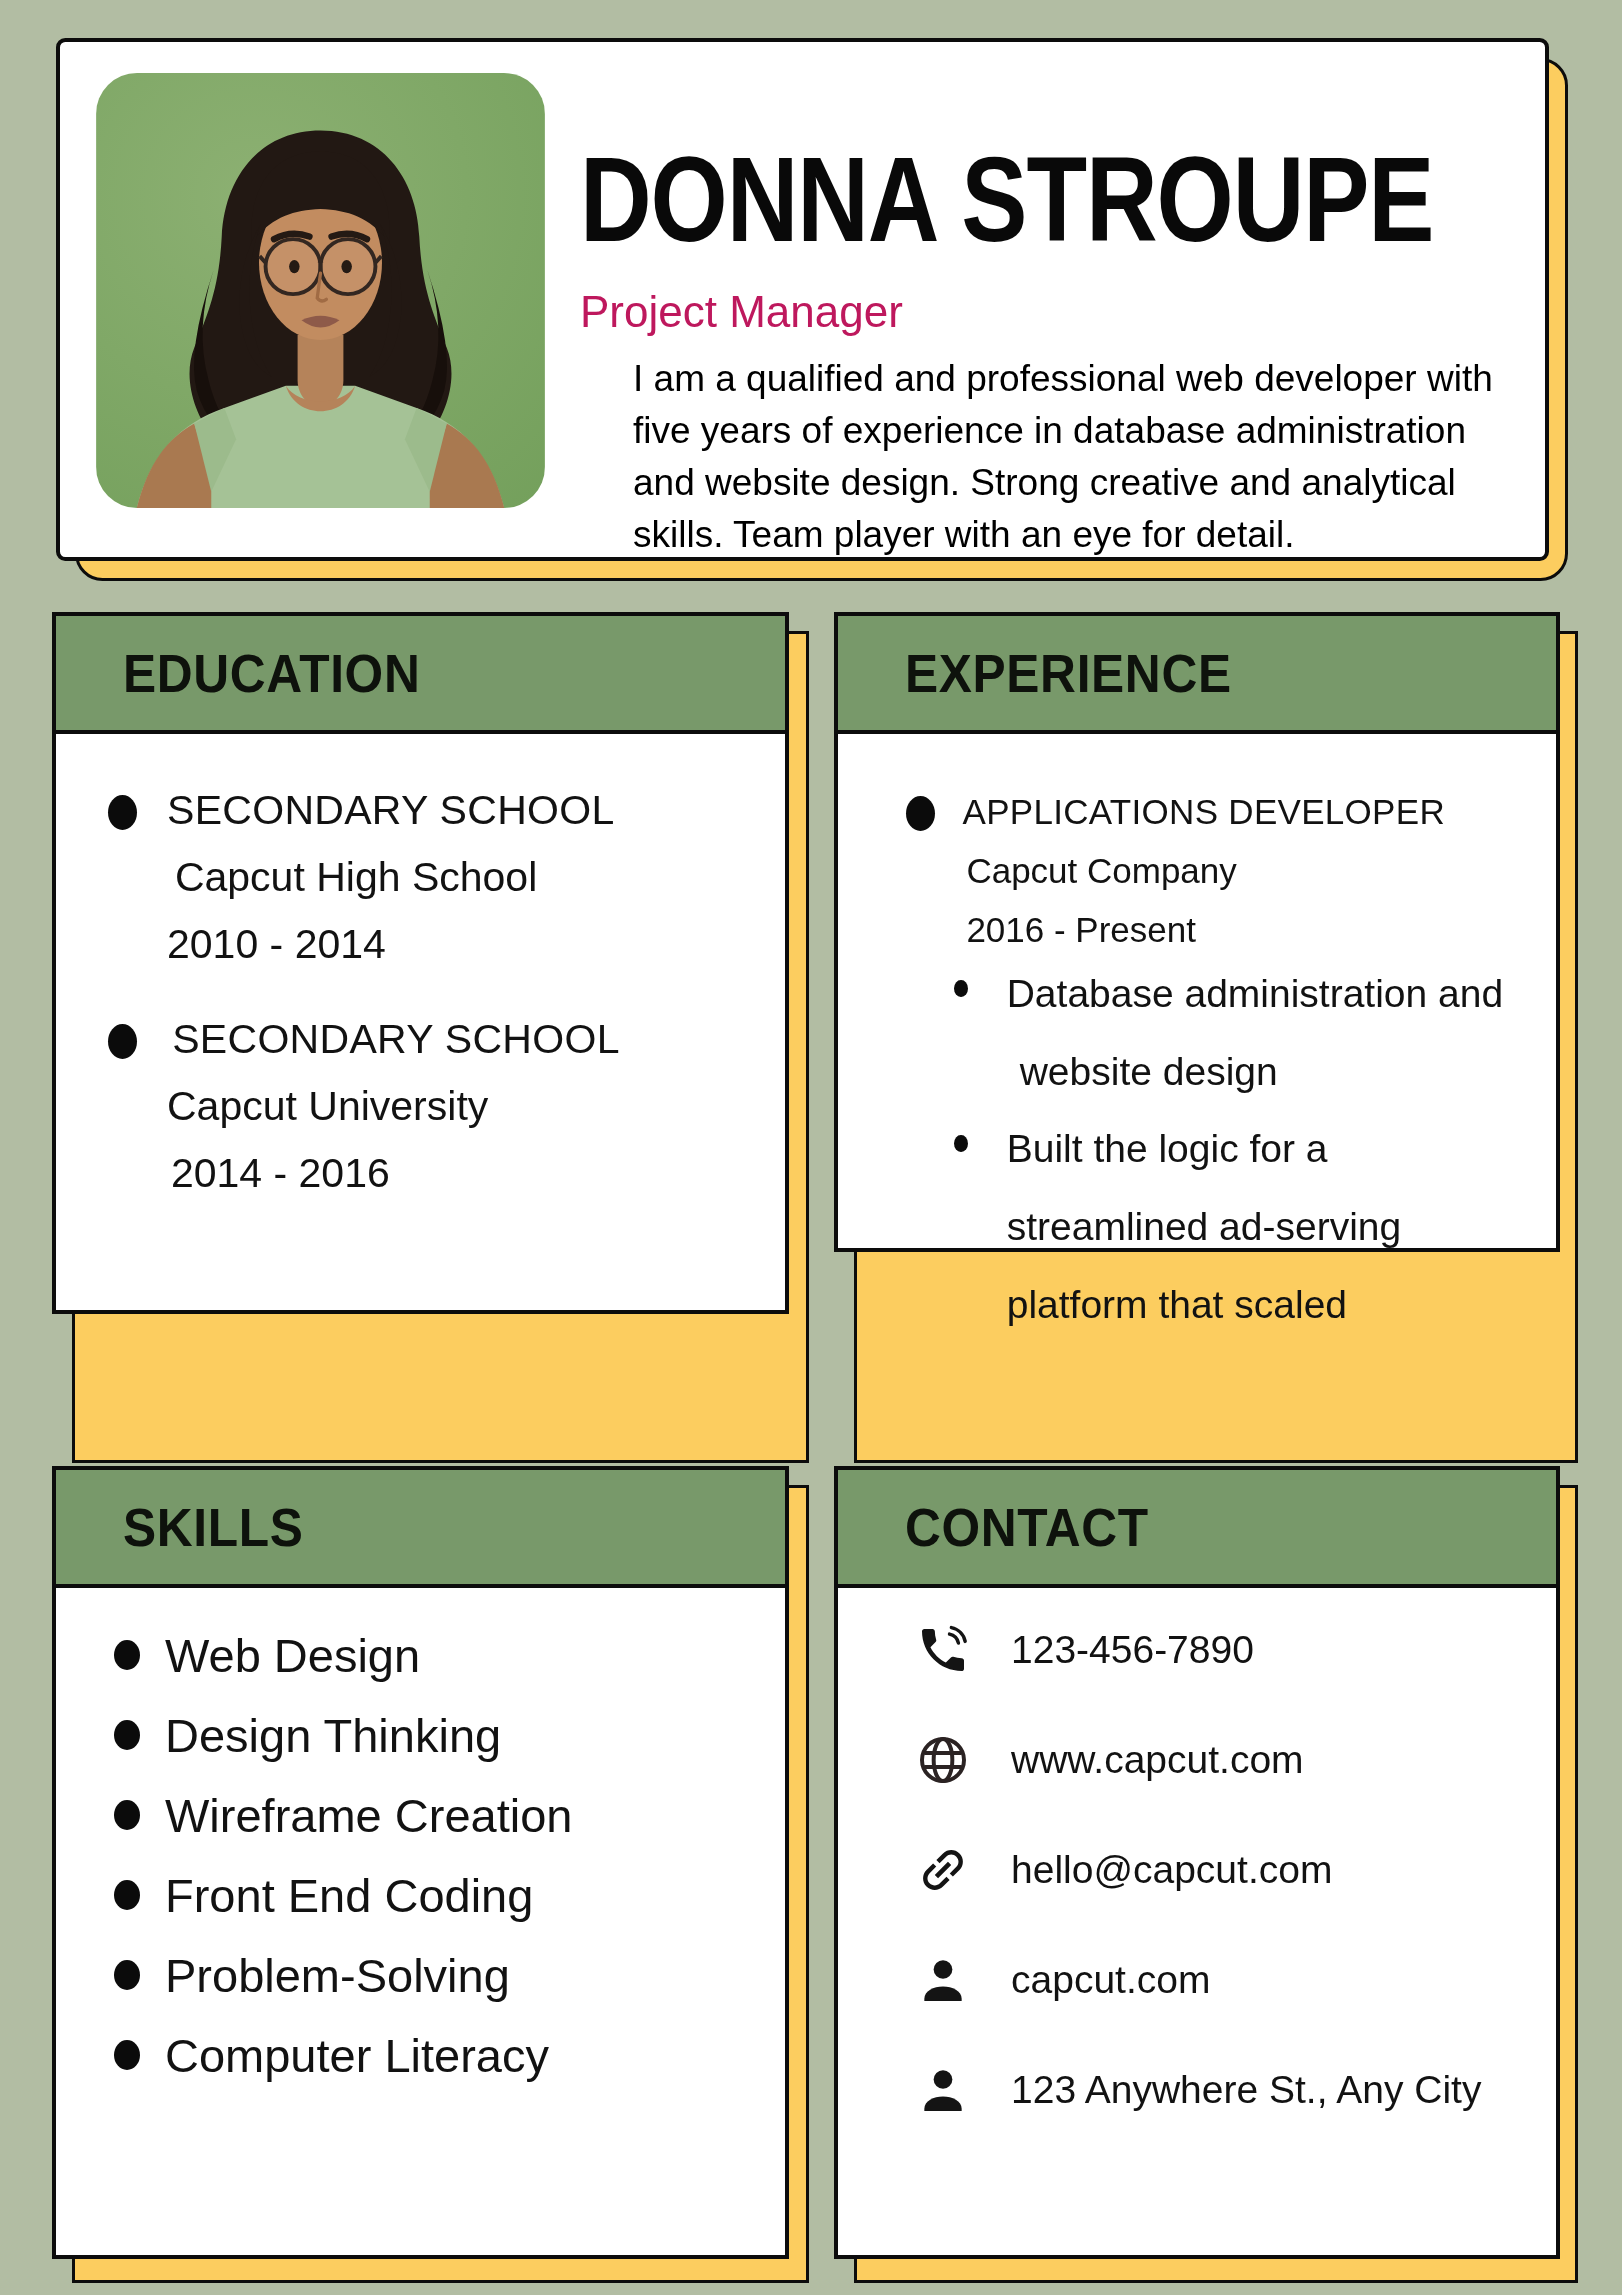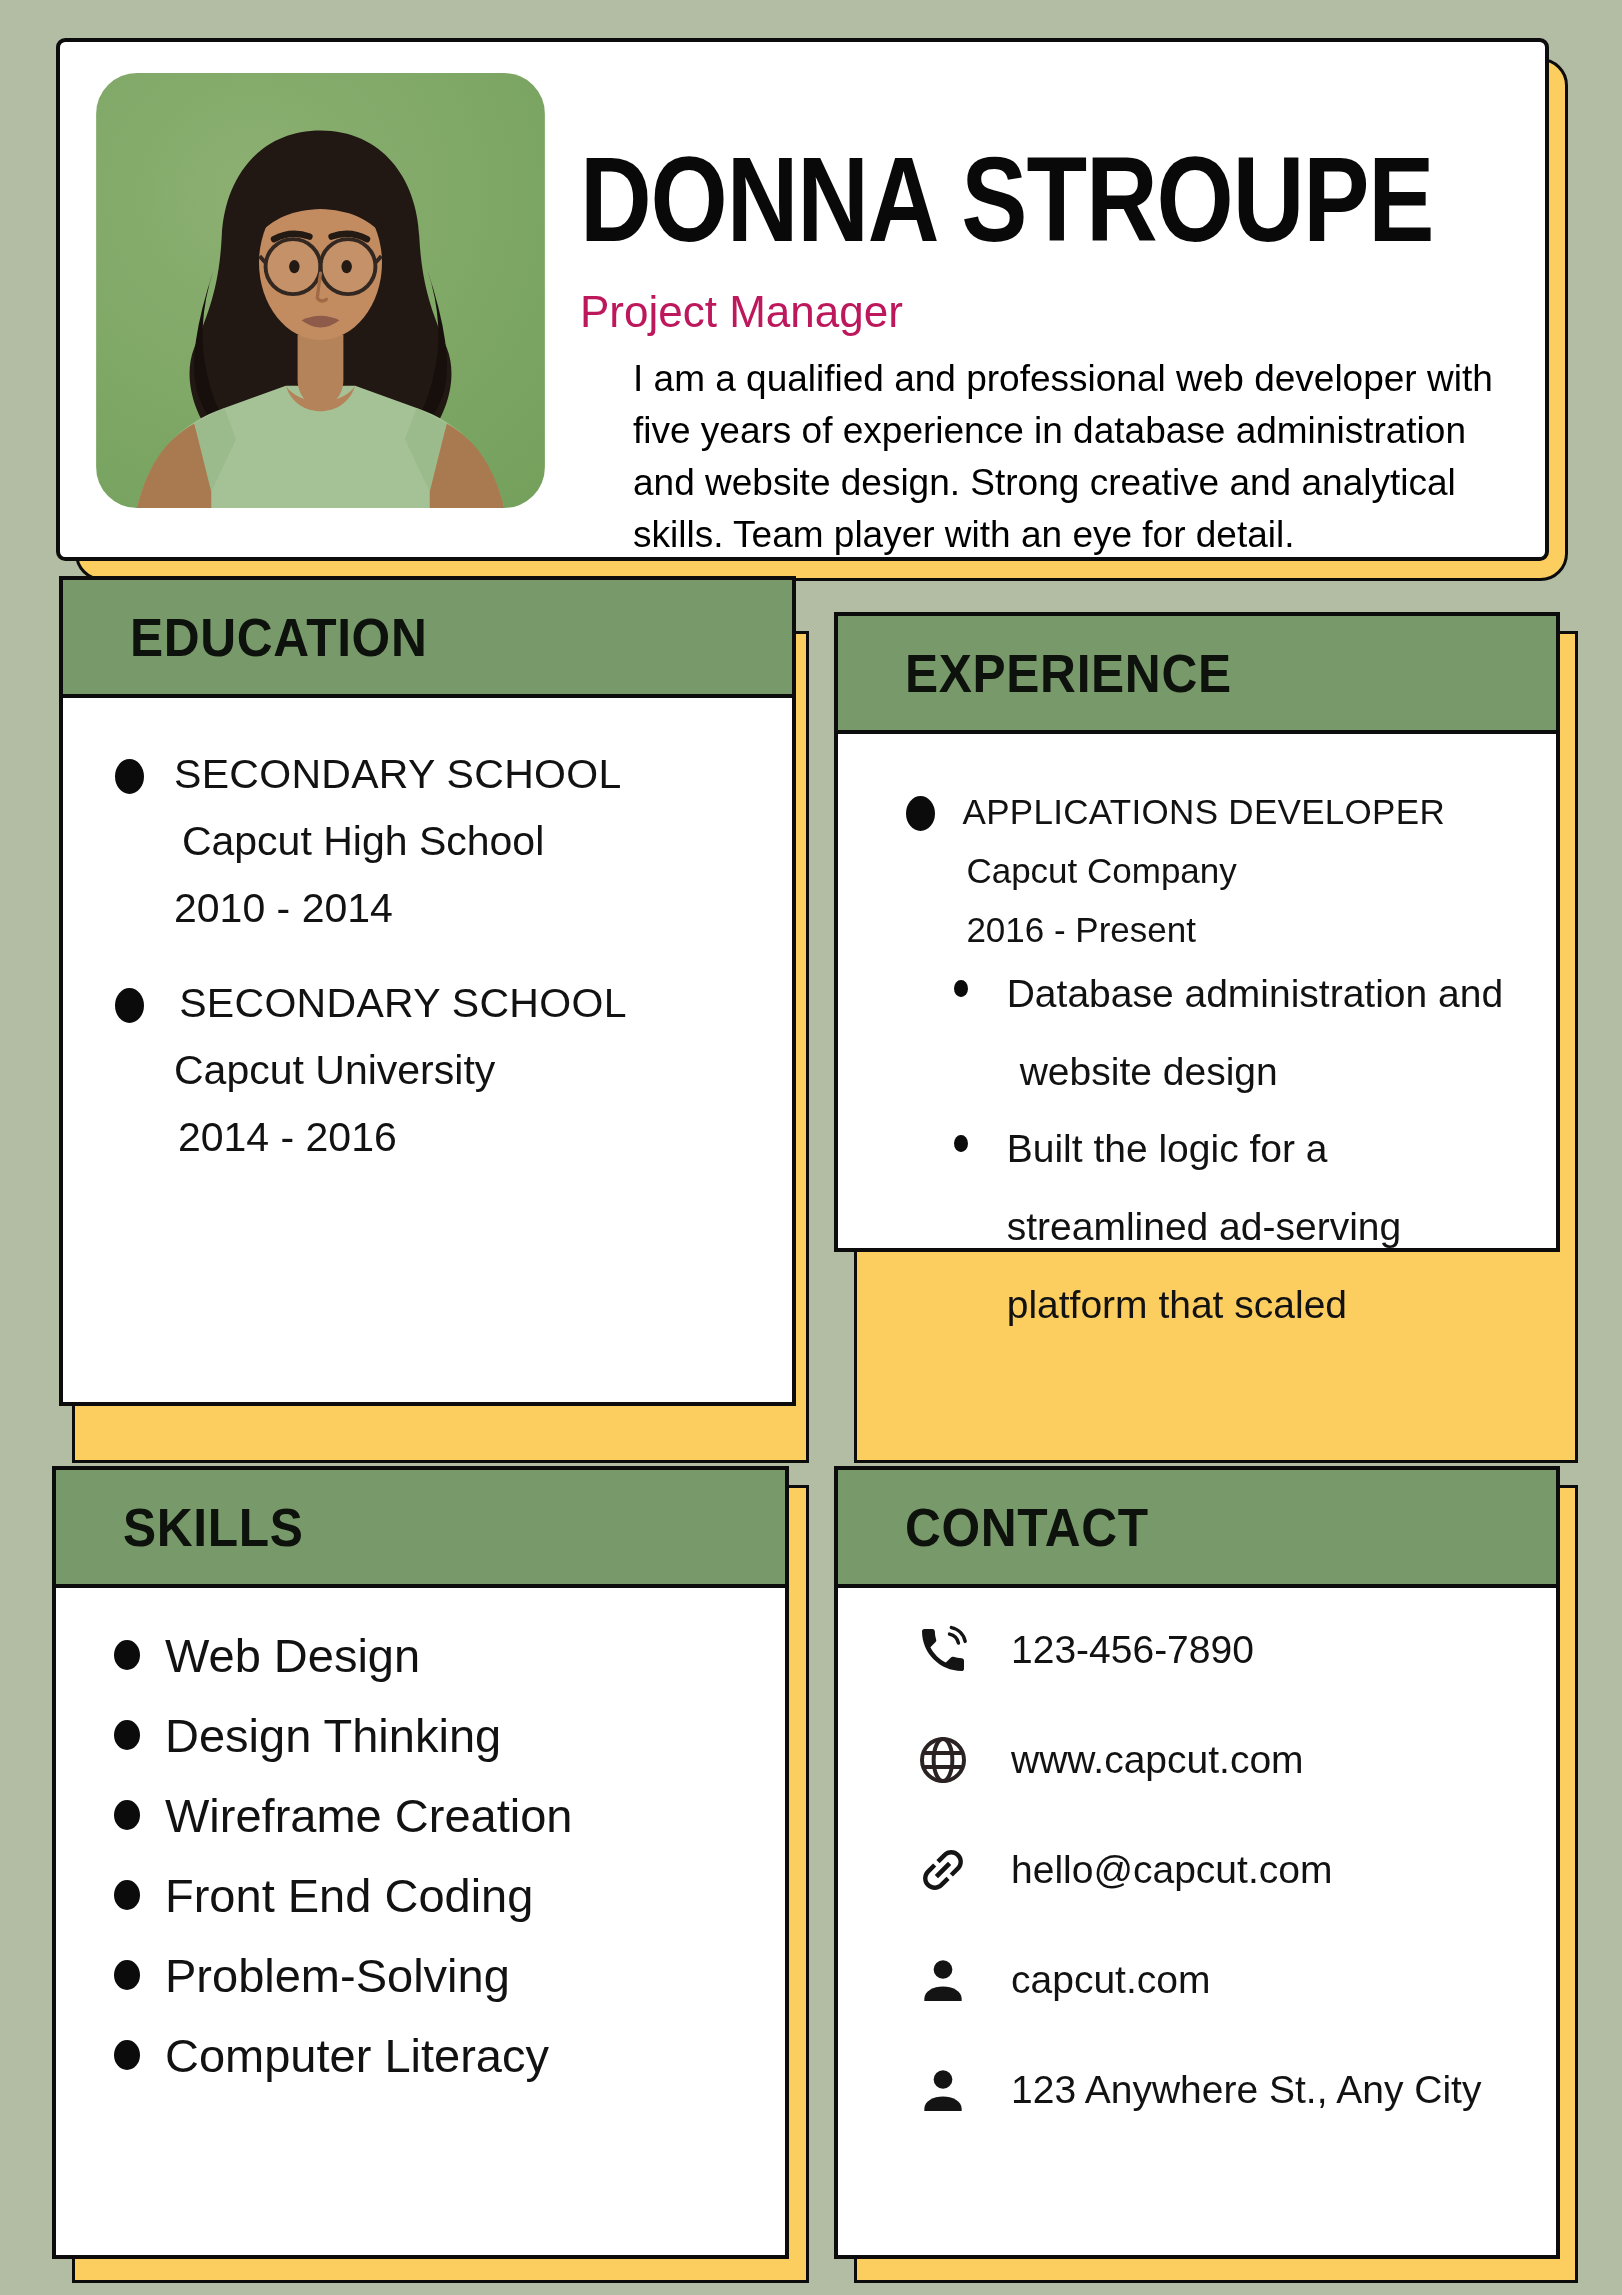--- a/index.html
+++ b/index.html
@@ -13,21 +13,21 @@
   .shadow{position:absolute;background:#fccd5f;border:3.9px solid #0c0c0c;box-sizing:border-box;}
   .shadow.top{left:75px;top:58px;width:1493px;height:523px;border-radius:27.5px;}
   .shadow.edu{left:72px;top:631px;width:737px;height:832px;}
   .shadow.exp{left:854px;top:631px;width:724px;height:832px;}
   .shadow.skl{left:72px;top:1485px;width:737px;height:798px;}
   .shadow.cnt{left:854px;top:1485px;width:724px;height:798px;}
   
   .card{position:absolute;background:#ffffff;border:4.6px solid #0c0c0c;box-sizing:border-box;}
   .card.top{left:56px;top:38px;width:1493px;height:523px;border-radius:9.2px;}
   .section{display:flex;flex-direction:column;}
-  .card.edu{left:52px;top:576px;width:737px;height:830px;margin-left:7px;}
+  .card.edu{left:52px;top:612px;width:737px;height:702px;}
   .card.exp{left:834px;top:612px;width:726px;height:640px;}
   .card.skl{left:52px;top:1466px;width:737px;height:793px;}
   .card.cnt{left:834px;top:1466px;width:726px;height:793px;}
   .sec-header{
     height:118px;flex:0 0 auto;background:#78996a;border-bottom:4.6px solid #0c0c0c;
     display:flex;align-items:center;padding-left:67px;box-sizing:border-box;
   }
   .sec-header .label{
     font-size:54px;font-weight:600;letter-spacing:0.7px;color:#0e120c;
     transform:scaleX(.92);transform-origin:left center;white-space:nowrap;

